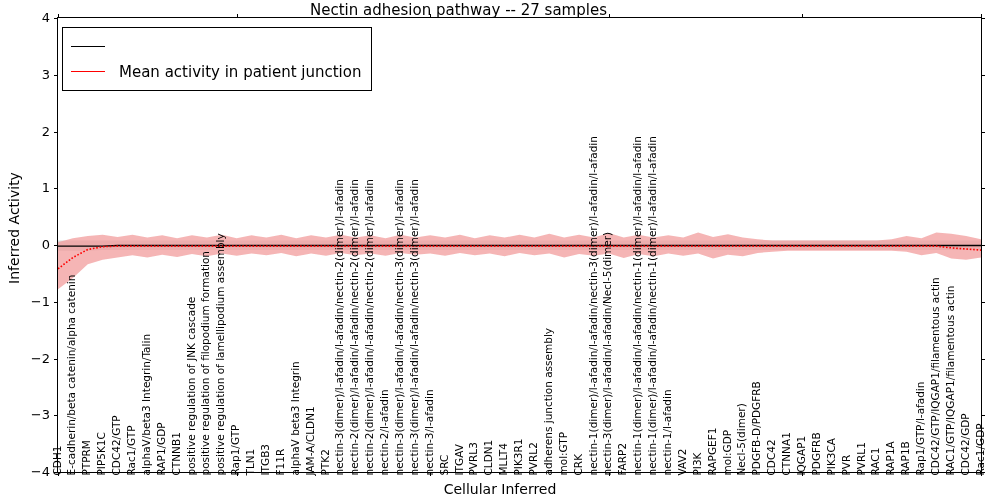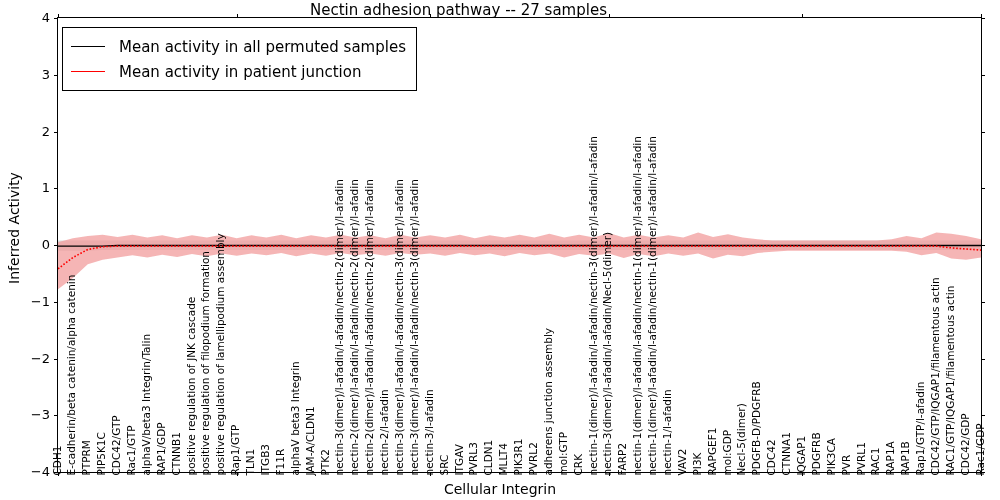--- a/index.html
+++ b/index.html
@@ -66,21 +66,21 @@
   .legend-text{font-size:15px;color:#000;}
 </style>
 </head>
 <body>
 
 <div id="stage">
 
   <div id="chart-title">Nectin adhesion pathway -- 27 samples</div>
 
   <div id="ylabel">Inferred Activity</div>
-  <div id="xlabel">Cellular Integrin</div>
+  <div id="xlabel">Cellular Inferred</div>
 
   <div id="ytick-labels">
       <div class="ytick-label" style="left: 8px; width: 42px; right: auto; top: 464px;">−4</div>
       <div class="ytick-label" style="left: 8px; width: 42px; right: auto; top: 407.25px;">−3</div>
       <div class="ytick-label" style="left: 8px; width: 42px; right: auto; top: 350.5px;">−2</div>
       <div class="ytick-label" style="left: 8px; width: 42px; right: auto; top: 293.75px;">−1</div>
       <div class="ytick-label" style="left: 8px; width: 42px; right: auto; top: 237px;">0</div>
       <div class="ytick-label" style="left: 8px; width: 42px; right: auto; top: 180.25px;">1</div>
       <div class="ytick-label" style="left: 8px; width: 42px; right: auto; top: 123.5px;">2</div>
       <div class="ytick-label" style="left: 8px; width: 42px; right: auto; top: 66.75px;">3</div>
@@ -192,21 +192,20 @@
       <div class="xcat" style="left: 925.052px; top: 465px;">Rap1/GTP/l-afadin</div>
       <div class="xcat" style="left: 939.939px; top: 465px;">CDC42/GTP/IQGAP1/filamentous actin</div>
       <div class="xcat" style="left: 954.826px; top: 465px;">RAC1/GTP/IQGAP1/filamentous actin</div>
       <div class="xcat" style="left: 969.713px; top: 465px;">CDC42/GDP</div>
       <div class="xcat" style="left: 984.6px; top: 465px;">Rac1/GDP</div>
     </div>
 
   <div id="legend">
     <div class="legend-row">
       <span class="legend-swatch"></span>
-      <span class="legend-text">Mean activity in all permuted samples</span>
     </div>
     <div class="legend-row">
       <span class="legend-swatch red"></span>
       <span class="legend-text">Mean activity in patient junction</span>
     </div>
   </div>
 
 </div>
 
 </body></html>

